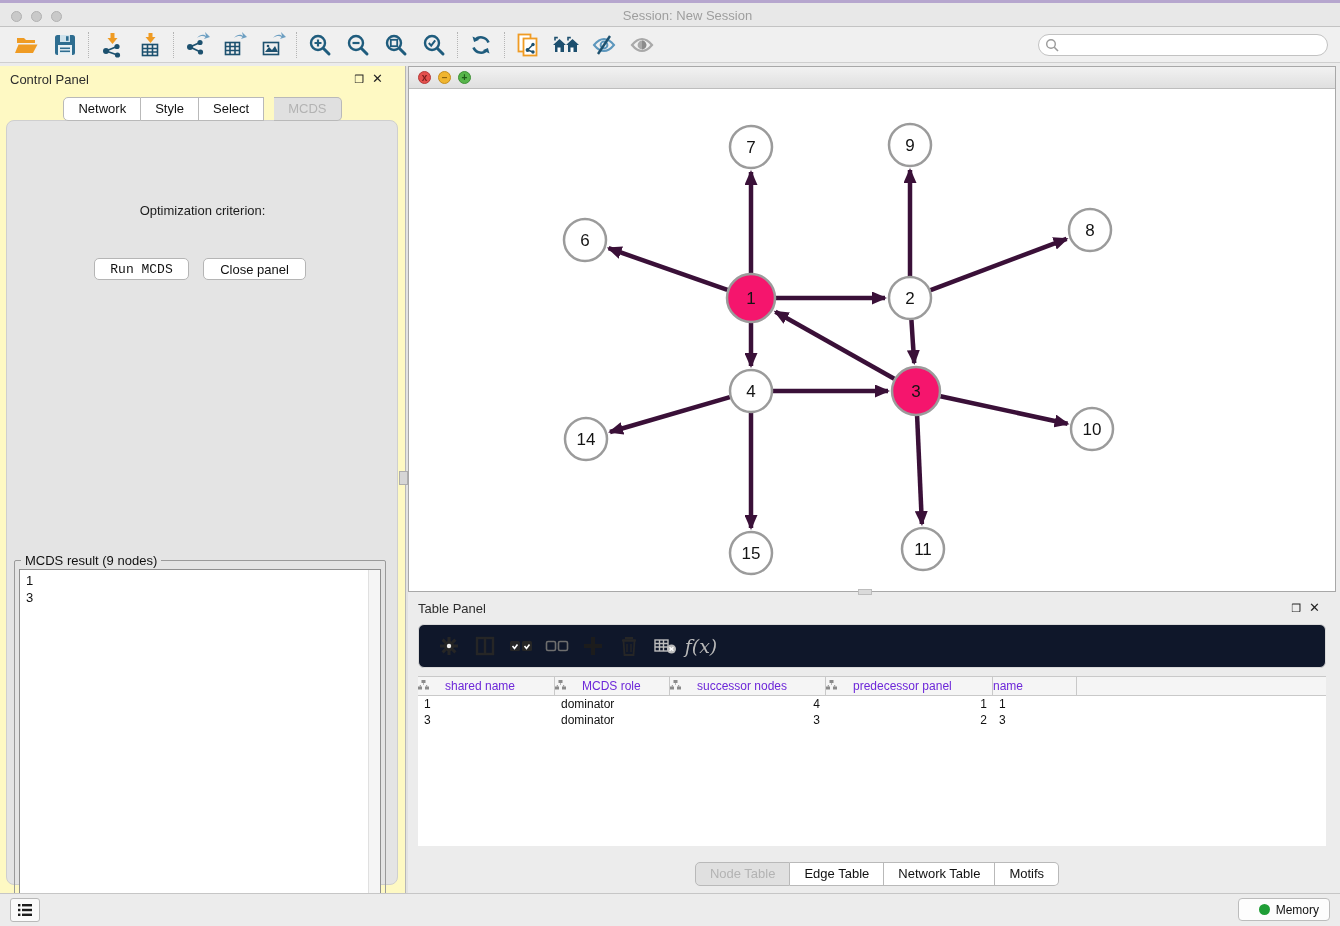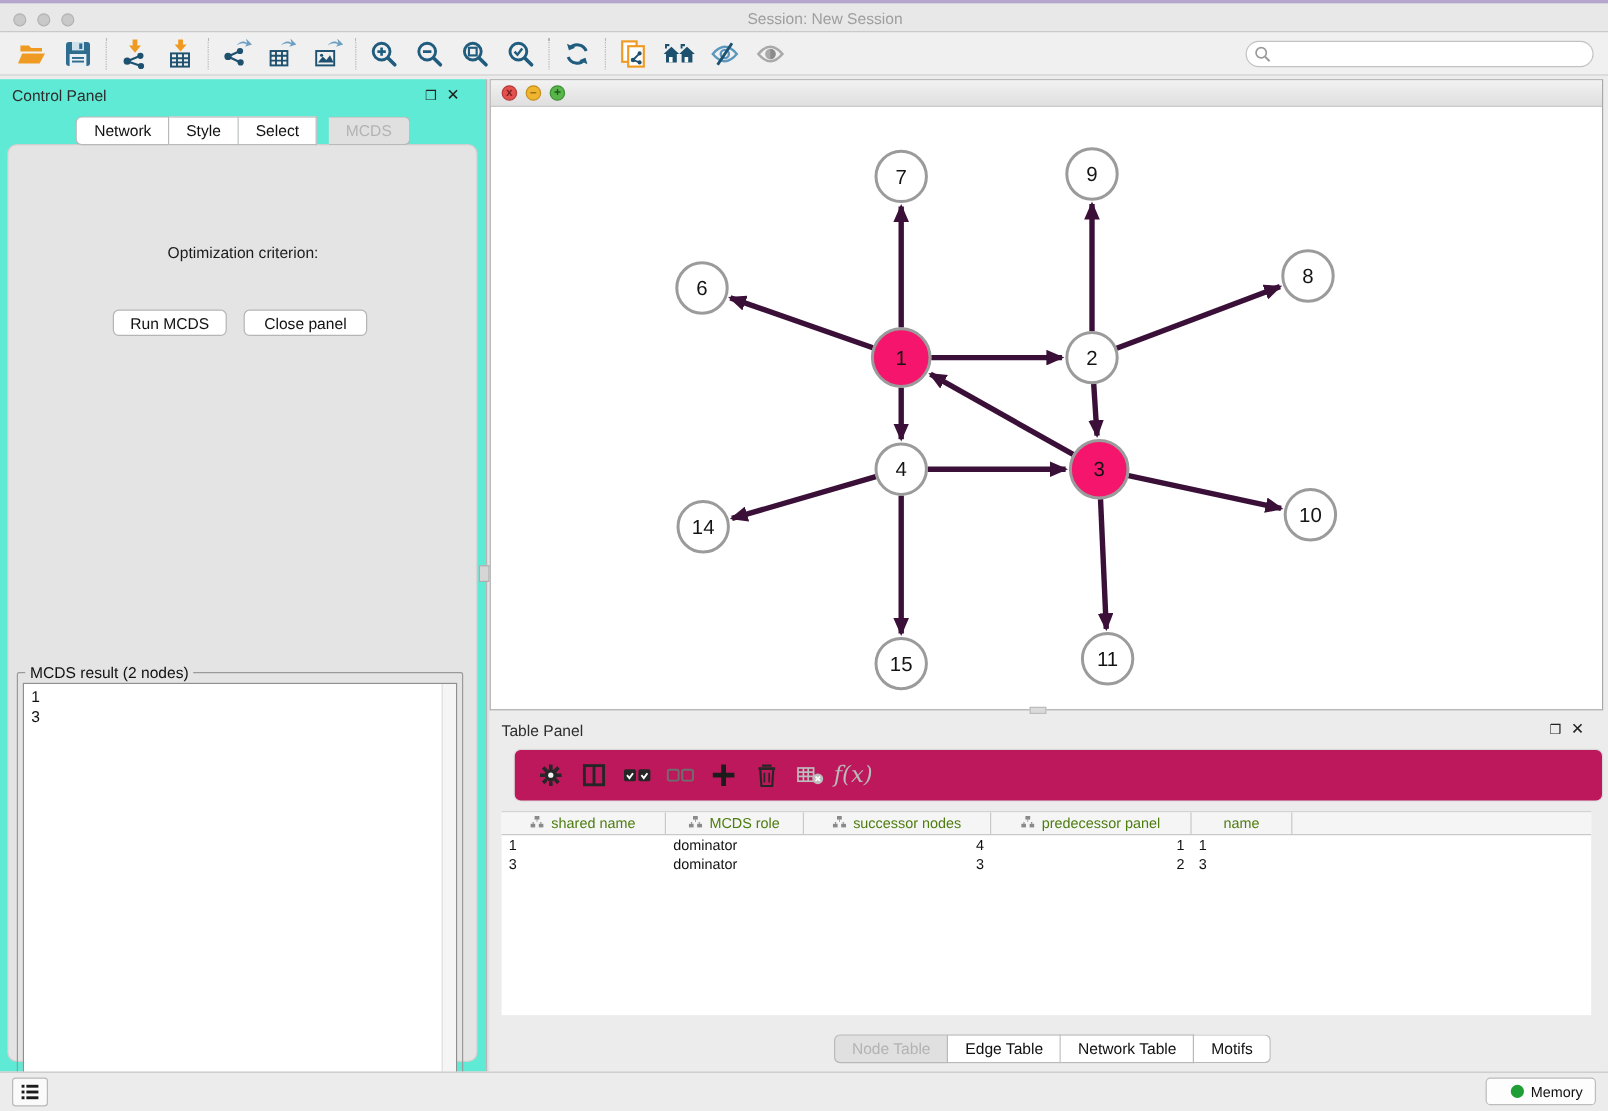--- a/index.html
+++ b/index.html
@@ -15,21 +15,21 @@
 
   
   .toolbar { position:absolute; left:0; top:27px; width:1340px; height:36px; background:#f0f0f0; border-bottom:1px solid #cfcfcf; display:flex; align-items:center; padding-left:8px; }
   .tb-btn { width:38px; height:30px; display:flex; align-items:center; justify-content:center; }
   .tb-sep { width:1px; height:26px; margin:0 4px; border-left:1px dotted #b5b5b5; }
   .tb-search { position:absolute; right:12px; top:7px; width:290px; height:22px; }
   .tb-search input { width:100%; height:100%; border:1px solid #c2c2c2; border-radius:11px; background:#fff; padding-left:24px; font-size:12px; outline:none; }
   .tb-search svg { position:absolute; left:7px; top:4px; }
 
   
-  .control-panel { position:absolute; left:0; top:66px; width:405px; height:827px; background:#5eead4; }
+  .control-panel { position:absolute; left:0; top:66px; width:405px; height:827px; background:#fef9c3; }
   .panel-head { position:absolute; left:10px; top:6px; font-size:13px; color:#2d2d2d; }
   .panel-glyphs { position:absolute; right:14px; top:5px; font-size:13px; color:#222; letter-spacing:8px; }
   .panel-glyphs span { cursor:default; }
   .cp-inner { position:absolute; left:6px; top:54px; width:392px; height:765px; background:#e4e4e4; border:1px solid #cfcfcf; border-radius:8px; }
   .tabs-row { position:absolute; top:31px; left:0; width:100%; display:flex; justify-content:center; z-index:2; }
   .tab { font-size:13px; color:#111; background:#fff; border:1px solid #b9b9b9; border-left:none; padding:3px 14px 4px; cursor:default; }
   .tab:first-child { border-left:1px solid #b9b9b9; border-radius:5px 0 0 5px; }
   .tab:last-child { border-radius:0 5px 5px 0; }
   .tab.active { background:#e0e0e0; color:#b3b3b3;margin-left:10px; }
   .opt-label { position:absolute; left:0; top:137px; width:100%; text-align:center; font-size:13px; color:#1c1c1c; }
@@ -51,26 +51,26 @@
   .net-titlebar { position:absolute; left:0; top:0; width:100%; height:22px; background:linear-gradient(#f2f2f2,#dfdfdf); border-bottom:1px solid #bdbdbd; }
   .net-title { position:absolute; width:100%; text-align:center; top:4px; font-size:13px; color:#1a1a1a; }
   .tl { position:absolute; top:4px; width:13px; height:13px; border-radius:50%; font-size:10px; line-height:12px; text-align:center; font-weight:bold; }
   .tl.red   { left:9px;  background:#e4504d; border:1px solid #b53a38; color:#7c1f1e; }
   .tl.yel   { left:29px; background:#f0b52f; border:1px solid #c48e1e; color:#8a6410; }
   .tl.grn   { left:49px; background:#57b54a; border:1px solid #3f8f36; color:#1f5c1a; }
   #graph-svg { position:absolute; left:0; top:22px; }
 
   
   .table-panel { position:absolute; left:408px; top:596px; width:928px; height:294px; background:#ececec; }
-  .tp-toolbar { position:absolute; left:20px; top:28px; width:908px; height:44px; background:#be185d; border:1px solid #d9d9d9; border-radius:6px; display:flex; align-items:center; padding-left:12px; }
+  .tp-toolbar { position:absolute; left:10px; top:28px; width:908px; height:44px; background:#0f172a; border:1px solid #d9d9d9; border-radius:6px; display:flex; align-items:center; padding-left:12px; }
   .tp-btn { width:36px; height:32px; display:flex; align-items:center; justify-content:center; }
   .fx { font-family:"DejaVu Serif", serif; font-style:italic; font-size:19px; color:#b9b9b9; }
   .tbl { position:absolute; left:10px; top:80px; width:908px; height:170px; background:#fff; border-top:1px solid #c9c9c9; }
   .tbl-header { display:flex; height:19px; background:#f5f5f5; border-bottom:1px solid #c9c9c9; }
-  .th { display:flex; align-items:center; justify-content:center; gap:6px; font-size:12px; color:#4d7c0f; border-right:1px solid #c9c9c9; height:100%; }
+  .th { display:flex; align-items:center; gap:16px; font-size:12px; color:#6d28d9; border-right:1px solid #c9c9c9; height:100%; }
   .tbl-row { display:flex; height:16px; font-size:12px; color:#111; }
   .td { padding:1px 6px 0; overflow:hidden; white-space:nowrap; }
   .tp-tabs { position:absolute; left:0; bottom:4px; width:100%; display:flex; justify-content:center; }
   .statusbar { position:absolute; left:0; top:893px; width:1340px; height:33px; background:#ececec; border-top:1px solid #c6c6c6; }
   .list-btn { position:absolute; left:10px; top:4px; width:30px; height:24px; background:#fafafa; border:1px solid #b9b9b9; border-radius:3px; display:flex; align-items:center; justify-content:center; }
   .memory-btn { position:absolute; right:10px; top:4px; height:23px; padding:0 10px 0 20px; background:#fdfdfd; border:1px solid #bcbcbc; border-radius:4px; display:flex; align-items:center; gap:6px; font-size:12px; color:#111; }
   .memory-dot { width:11px; height:11px; border-radius:50%; background:#1f9e36; }
 </style>
 </head>
 <body>
@@ -236,24 +236,24 @@
       <span style="font-size:11px">❒</span><span>✕</span>
     </div>
     <div class="cp-inner"></div>
     <div class="tabs-row" id="cp-tabs">
         <span class="tab">Network</span>
         <span class="tab">Style</span>
         <span class="tab">Select</span>
         <span class="tab active">MCDS</span>
       </div>
     <div class="opt-label">Optimization criterion:</div>
-    <button class="btn" style="left:94px; top:192px; width:95px;">Run MCDS</button>
+    <button class="btn" style="left:94px; top:192px; width:95px;font-family:Liberation Mono, monospace;">Run MCDS</button>
     <button class="btn" style="left:203px; top:192px; width:103px;">Close panel</button>
     <div class="fieldset">
-      <div class="legend">MCDS result (2 nodes)</div>
+      <div class="legend">MCDS result (9 nodes)</div>
       <div class="result-box">1
 3</div>
       <div class="result-scroll" style="right:5px; top:9px; height:364px;"></div>
     </div>
   </div>
 
   <div class="vsplit"></div>
   <div class="vsplit-grip"></div>
 
   <div class="net-frame">

